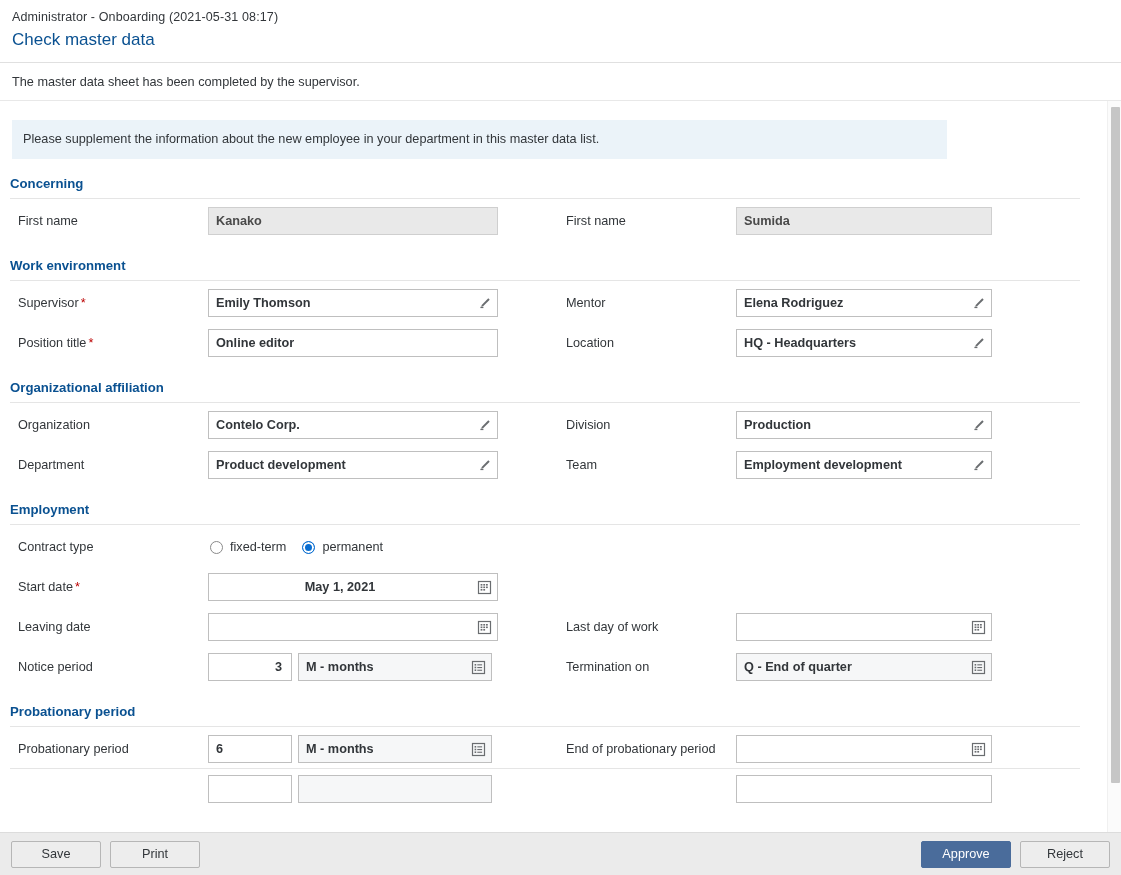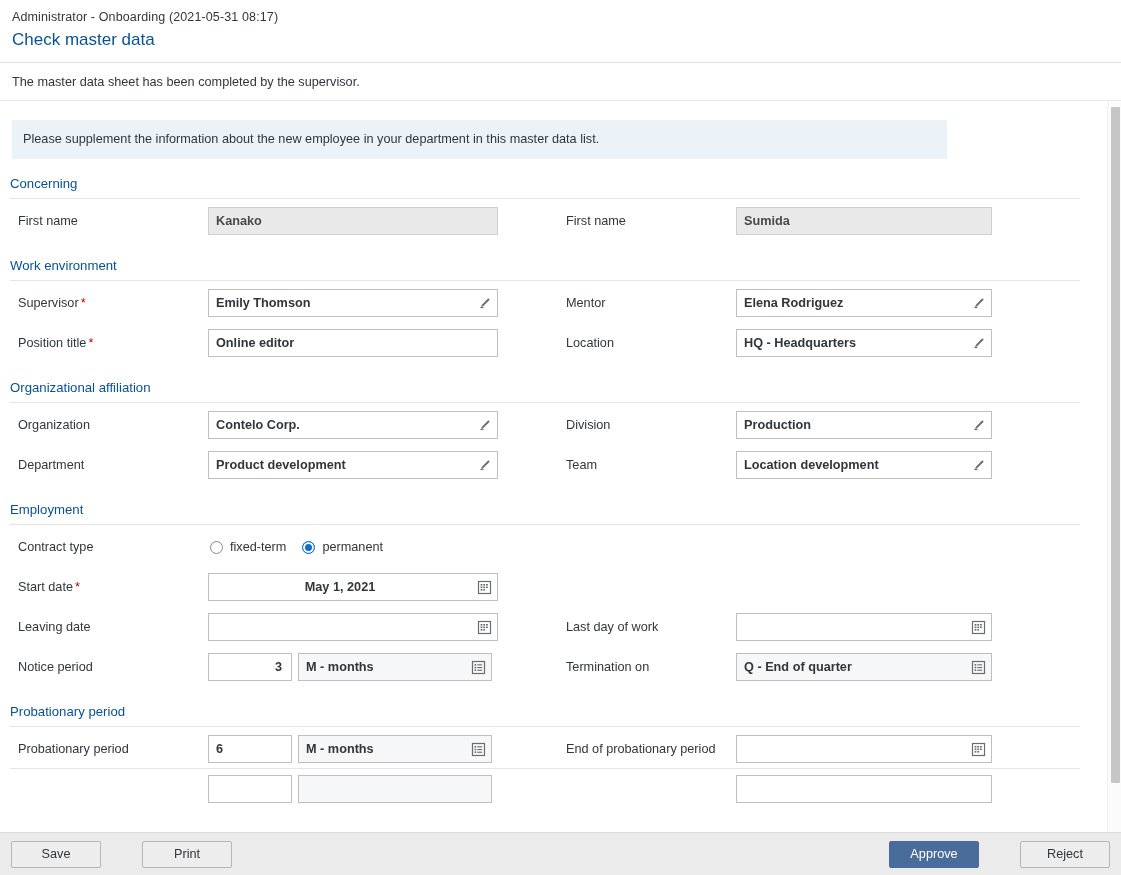--- a/index.html
+++ b/index.html
@@ -70,21 +70,21 @@
     padding: 11px 12px 12px 11px;
     font-size: 12.7px;
     color: #32363a;
     line-height: 16px;
   }
 
   
   .section { margin-top: 17px; }
   .sec-title {
     font-size: 13.2px;
-    font-weight: normal;
+    font-weight: bold;
     color: #0a5191;
     padding: 0 0 7px 10px;
   }
   .sec-rule {
     height: 1px;
     background: #e5e5e5;
     margin: 0 25px 0 10px;
   }
   .rows { padding-top: 2px; }
 
@@ -189,21 +189,20 @@
 
   
   .footer {
     flex: 0 0 auto;
     height: 43px;
     background: #ebebeb;
     border-top: 1px solid #dcdcdc;
     display: flex;
     align-items: center;
     padding: 0 11px;
-    gap: 32px;
   }
   .btn {
     height: 27px;
     min-width: 90px;
     padding: 0 12px;
     font-size: 12.7px;
     font-family: "Liberation Sans", sans-serif;
     color: #32363a;
     background: #ededed;
     border: 1px solid #b6b6b6;
@@ -349,21 +348,21 @@
                   <svg width="13" height="13" viewBox="0 0 13 13">
                       <path d="M10.3 1.3l1.4 1.4-6.6 6.6-1.9.5.5-1.9z" fill="#6a6d70"></path>
                       <rect x="2.4" y="9.8" width="3" height="1.3" fill="#6a6d70"></rect>
                     </svg>
                 </span>
               </div>
             </div>
             <div class="col-b">
               <span class="lbl">Team</span>
               <div class="fld w256">
-                <span class="val">Location development</span>
+                <span class="val">Employment development</span>
                 <span class="icon-btn">
                   <svg width="13" height="13" viewBox="0 0 13 13">
                       <path d="M10.3 1.3l1.4 1.4-6.6 6.6-1.9.5.5-1.9z" fill="#6a6d70"></path>
                       <rect x="2.4" y="9.8" width="3" height="1.3" fill="#6a6d70"></rect>
                     </svg>
                 </span>
               </div>
             </div>
           </div>
         </div>

